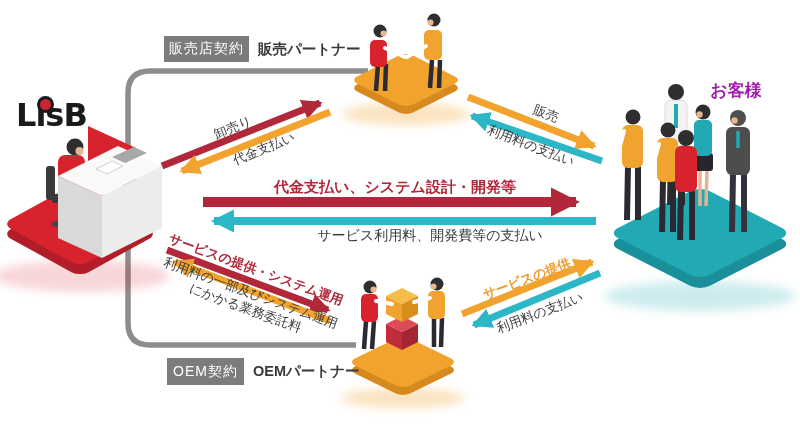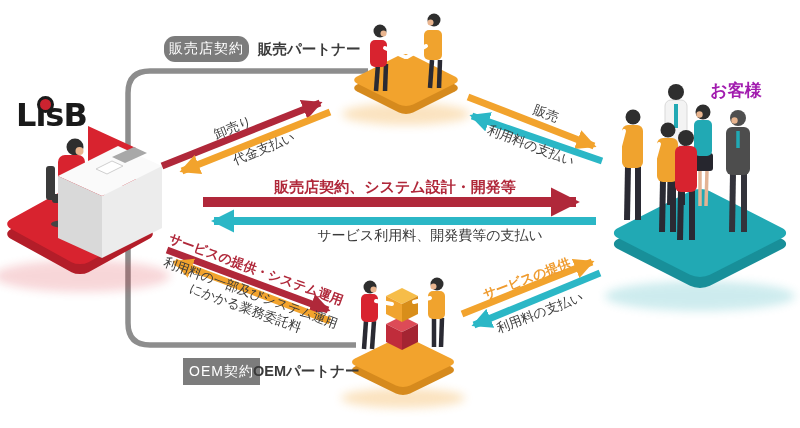--- a/index.html
+++ b/index.html
@@ -215,35 +215,35 @@
       <line x1="462" y1="314" x2="592" y2="262" stroke="#f2a32d" stroke-width="7" marker-end="url(#my)"></line>
       <line x1="600" y1="273" x2="474" y2="325" stroke="#2bb7c6" stroke-width="7" marker-end="url(#mt)"></line>
     </g>
   </svg>
 
   <div id="logo">
     <span class="word">LisB</span>
     <span class="dot"></span>
   </div>
 
-  <div class="contract-box" style="left:164px;top:36px;width:85px;height:26px;border-radius:11px;">販売店契約</div>
+  <div class="contract-box" style="left:164px;top:36px;width:85px;height:26px;">販売店契約</div>
   <div class="partner-label" style="left:258px;top:36px;height:26px;text-align:right;">販売パートナー</div>
 
-  <div class="contract-box" style="left:167px;top:358px;width:77px;height:27px;margin-left:16px;">OEM契約</div>
+  <div class="contract-box" style="left:167px;top:358px;width:77px;height:27px;">OEM契約</div>
   <div class="partner-label" style="left:253px;top:358px;height:27px;text-align:right;">OEMパートナー</div>
 
   <div class="customer-title" style="left:736px;top:90px;">お客様</div>
 
   <div class="lbl rot-n22" style="left:233px;top:128px;">卸売り</div>
   <div class="lbl rot-n22" style="left:264px;top:149px;">代金支払い</div>
 
   <div class="lbl rot-p21" style="left:546px;top:114px;">販売</div>
   <div class="lbl rot-p21" style="left:531px;top:146px;">利用料の支払い</div>
 
-  <div class="lbl big red-text" style="left:395px;top:187px;">販売店契約、システム設計・開発等</div>
+  <div class="lbl big red-text" style="left:395px;top:187px;">代金支払い、システム設計・開発等</div>
   <div class="lbl mid" style="left:394px;top:236px;margin-left:36px;">サービス利用料、開発費等の支払い</div>
 
   <div class="lbl rot-p20 red-text" style="left:256px;top:270px;">サービスの提供・システム運用</div>
   <div class="lbl rot-p20 two-line" style="left:248px;top:301px;">
     <div>利用料の一部及びシステム運用</div>
     <div>にかかる業務委託料</div>
   </div>
 
   <div class="lbl rot-n21 orange-text" style="left:527px;top:279px;">サービスの提供</div>
   <div class="lbl rot-n21" style="left:540px;top:313px;">利用料の支払い</div>

